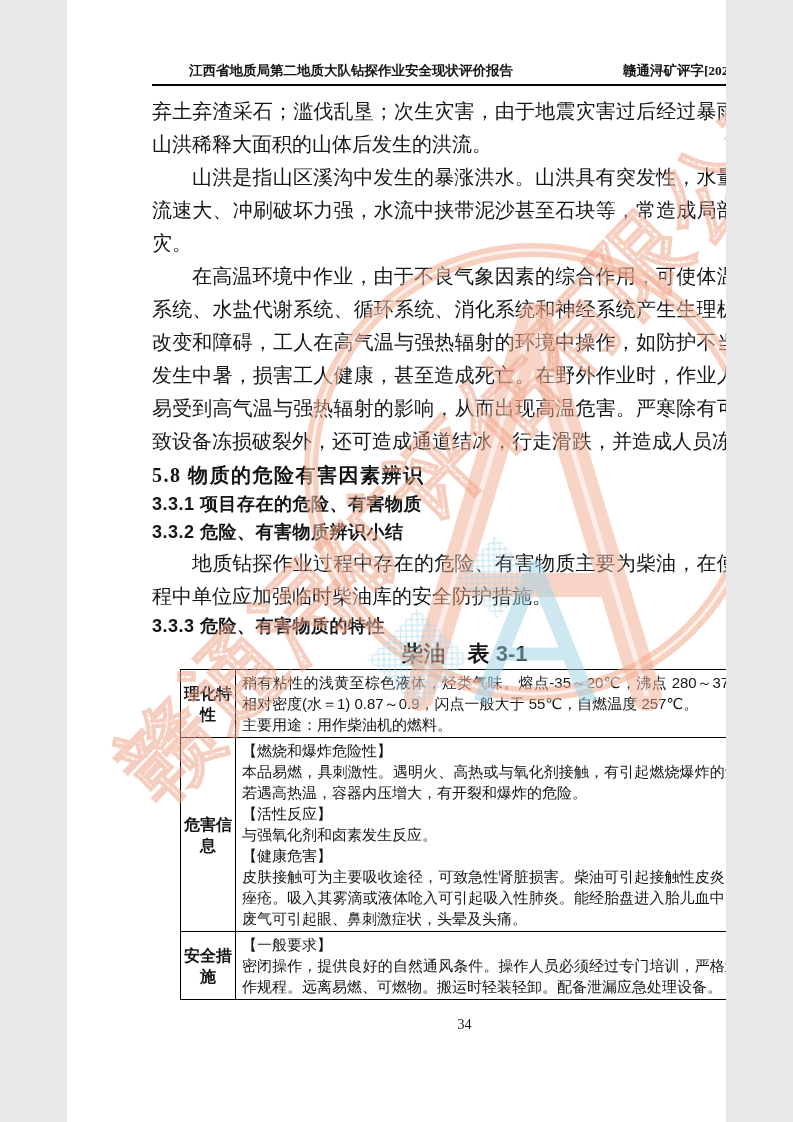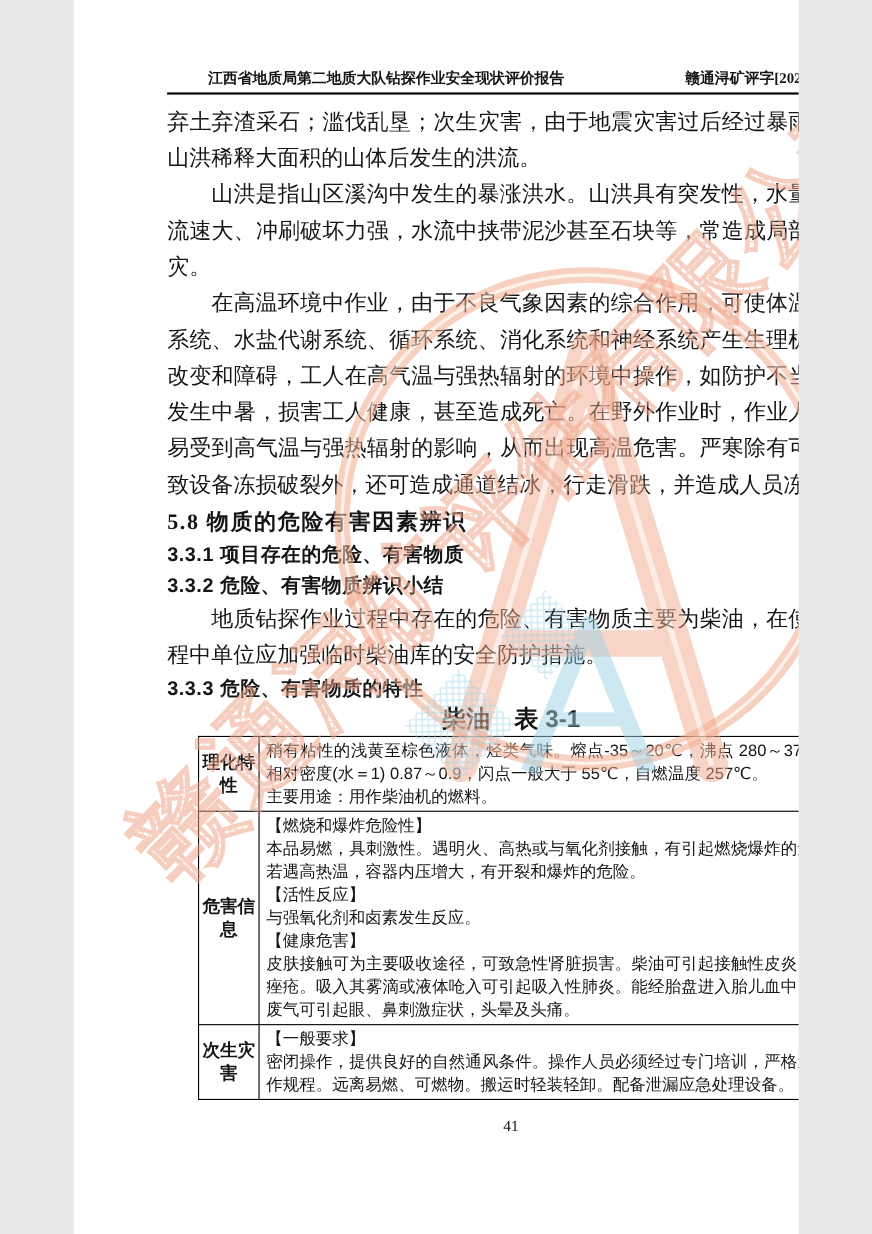--- a/index.html
+++ b/index.html
@@ -93,28 +93,28 @@
         <tr>
           <td class="row-header">危害信息</td>
           <td class="row-content">【燃烧和爆炸危险性】
 本品易燃，具刺激性。遇明火、高热或与氧化剂接触，有引起燃烧爆炸的危险；若遇高热温，容器内压增大，有开裂和爆炸的危险。
 【活性反应】
 与强氧化剂和卤素发生反应。
 【健康危害】
 皮肤接触可为主要吸收途径，可致急性肾脏损害。柴油可引起接触性皮炎、油性痤疮。吸入其雾滴或液体呛入可引起吸入性肺炎。能经胎盘进入胎儿血中。柴油废气可引起眼、鼻刺激症状，头晕及头痛。</td>
         </tr>
         <tr>
-          <td class="row-header">次生灾害</td>
+          <td class="row-header">安全措施</td>
           <td class="row-content">【一般要求】
 密闭操作，提供良好的自然通风条件。操作人员必须经过专门培训，严格遵守操作规程。远离易燃、可燃物。搬运时轻装轻卸。配备泄漏应急处理设备。</td>
         </tr>
       </tbody>
     </table>
 
-    <div class="page-number">41</div>
+    <div class="page-number">34</div>
   </div>
 
   <svg class="watermark" width="793" height="1122" viewBox="0 0 793 1122" xmlns="http://www.w3.org/2000/svg">
     <defs>
       <pattern id="chS" width="8" height="8" patternUnits="userSpaceOnUse">
         <path d="M0 8L8 0M0 0L8 8" stroke="#f0a78c" stroke-width="1.3" fill="none"></path>
       </pattern>
       <pattern id="chB" width="8" height="8" patternUnits="userSpaceOnUse">
         <path d="M0 8L8 0M0 0L8 8" stroke="#9fd3e6" stroke-width="1.3" fill="none"></path>
       </pattern>

